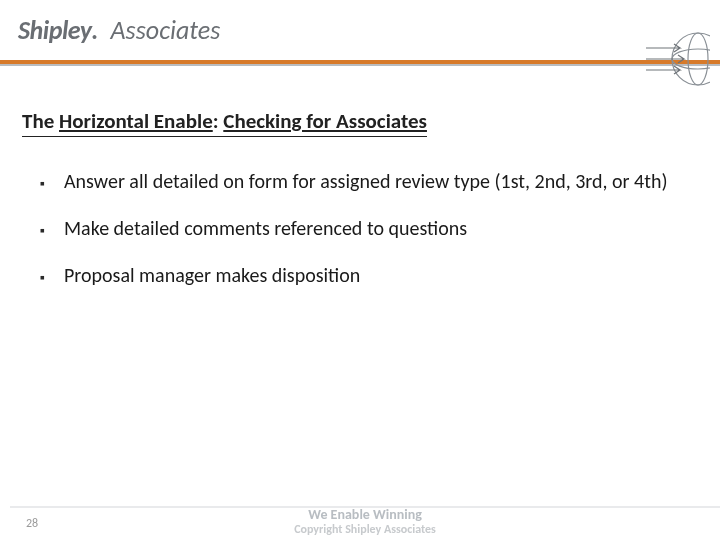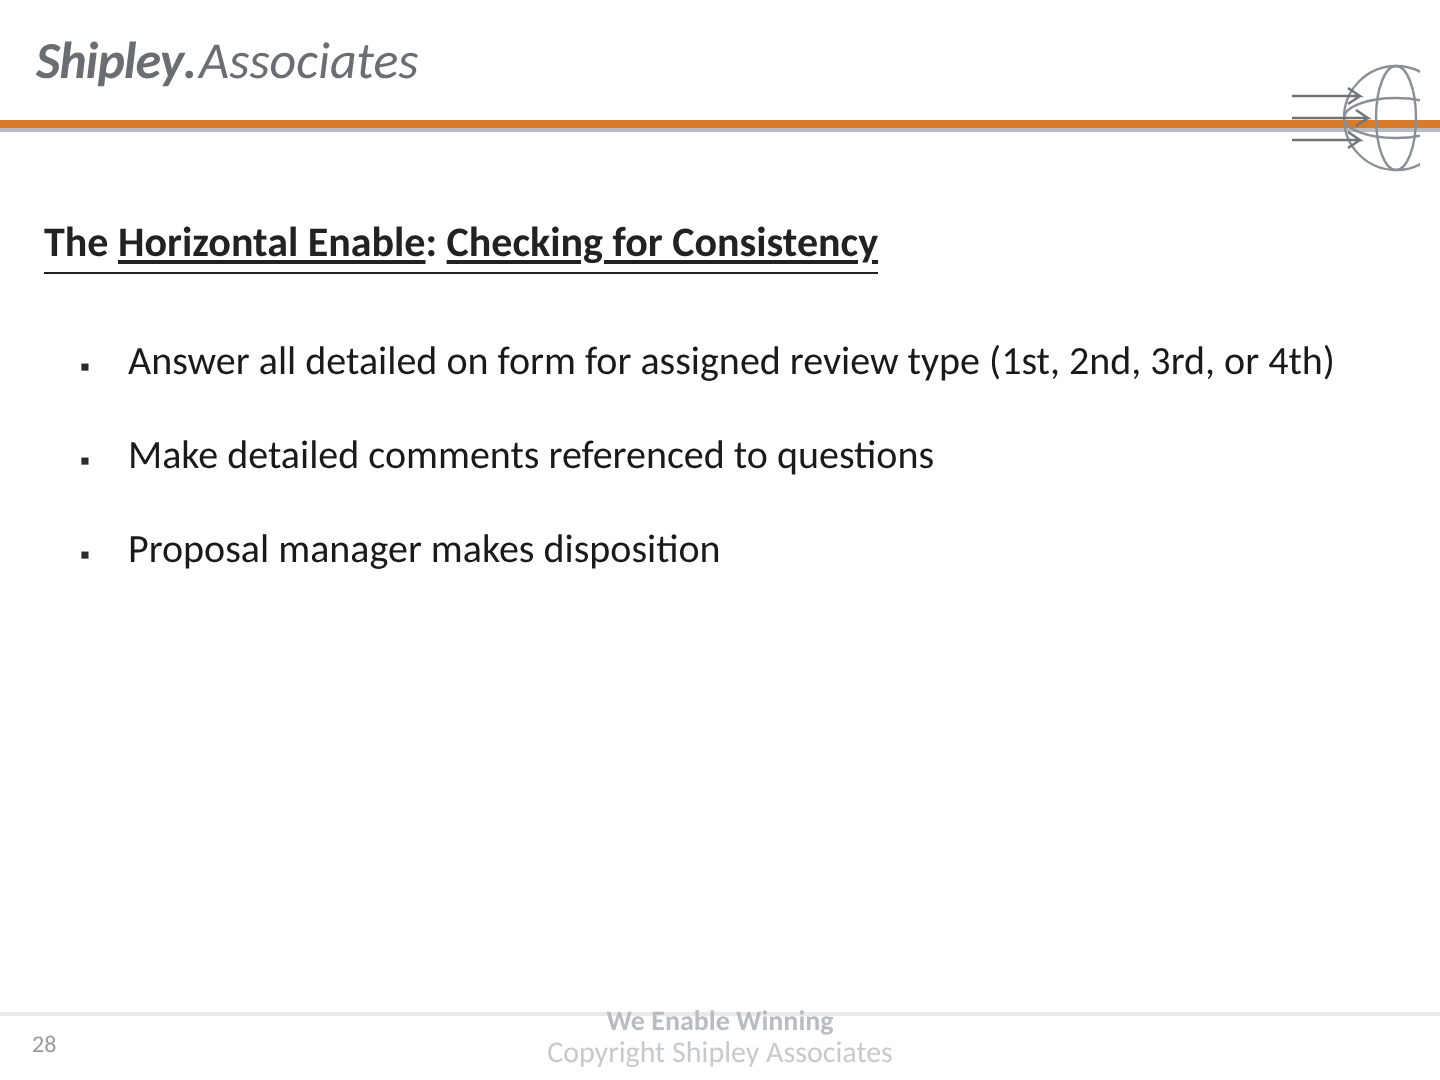--- a/index.html
+++ b/index.html
@@ -4,44 +4,44 @@
 <style>
   * { margin: 0; padding: 0; box-sizing: border-box; }
   html, body { width: 720px; height: 540px; font-family: Calibri, Arial, sans-serif; background: #fff; }
   .slide { width: 720px; height: 540px; position: relative; }
 
   
   .header { position: relative; height: 78px; padding: 14px 16px 0 18px; }
   .logo { display: flex; align-items: baseline; font-size: 26px; color: #6a6e73; font-style: italic; }
   .logo .shipley { font-weight: 700; letter-spacing: -0.5px; }
   .logo .dot { font-weight: 700; }
-  .logo .assoc { font-weight: 400; margin-left: 1px; }
+  .logo .assoc { font-weight: 400; margin-left: 12px; }
   .header-rule { position: absolute; left: 0; right: 0; top: 60px; height: 6px; display: flex; flex-direction: column; }
   .header-rule .orange { height: 4px; background: #d77a2a; }
   .header-rule .gray { height: 2px; background: #b9bcc0; margin-top: 0px; }
   .globe-wrap { position: absolute; right: 10px; top: 30px; width: 70px; height: 58px; }
 
   
   .title-wrap { padding: 30px 22px 6px 22px; }
   .title { font-size: 21px; font-weight: 700; color: #222; border-bottom: 1.5px solid #222; display: inline-block; padding-bottom: 2px; }
   .title .prefix { text-decoration: none; }
   .title .u1, .title .u2 { text-decoration: underline; }
 
   
   .body { padding: 26px 46px 0 40px; }
   .bullet { display: flex; align-items: flex-start; margin-bottom: 22px; font-size: 20px; color: #1a1a1a; line-height: 1.25; }
   .bullet .mark { width: 12px; flex: 0 0 12px; margin-right: 12px; margin-top: 6px; font-size: 14px; color: #2a2a2a; }
   .bullet .txt { flex: 1; }
 
   
-  .footer { position: absolute; left: 0; right: 0; bottom: 0; height: 18px; }
+  .footer { position: absolute; left: 10px; right: 0; bottom: 0; height: 18px; }
   .footer .pg { position: absolute; left: 16px; bottom: 10px; font-size: 12px; color: #9a9a9a; }
   .footer .brand { position: absolute; left: 0; right: 0; bottom: 4px; text-align: center; }
   .footer .tag { font-size: 14px; color: #b8bdc2; font-weight: 600; }
-  .footer .copy { font-size: 15px; color: #c7cacd; margin-top: -1px; }
+  .footer .copy { font-size: 12px; color: #c7cacd; margin-top: -1px; font-weight: bold; }
   .footer .rule { position: absolute; left: 0; right: 0; bottom: 32px; height: 2px; background: #e9eaec; }
 </style>
 </head>
 <body>
 
 <div class="slide">
 
   <div class="header">
     <div class="logo">
       <span class="shipley">Shipley</span>
@@ -66,21 +66,21 @@
           <path d="M6 18 L40 18 L34 14 M40 18 L34 22" stroke="#6f7479"></path>
           <path d="M6 29 L44 29 L38 25 M44 29 L38 33" stroke="#6f7479"></path>
           <path d="M6 40 L40 40 L34 36 M40 40 L34 44" stroke="#6f7479"></path>
         </g>
       </svg>
     </div>
   </div>
 
   <div class="title-wrap">
     <div class="title">
-      <span class="prefix">The </span><span class="u1">Horizontal Enable</span><span>: </span><span class="u2">Checking for Consistency</span>
+      <span class="prefix">The </span><span class="u1">Horizontal Enable</span><span>: </span><span class="u2">Checking for Associates</span>
     </div>
   </div>
 
   <div class="body">
     <div class="bullet">
       <div class="mark">▪</div>
       <div class="txt">Answer all detailed on form for assigned review type (1st, 2nd, 3rd, or 4th)</div>
     </div>
     <div class="bullet">
       <div class="mark">▪</div>

